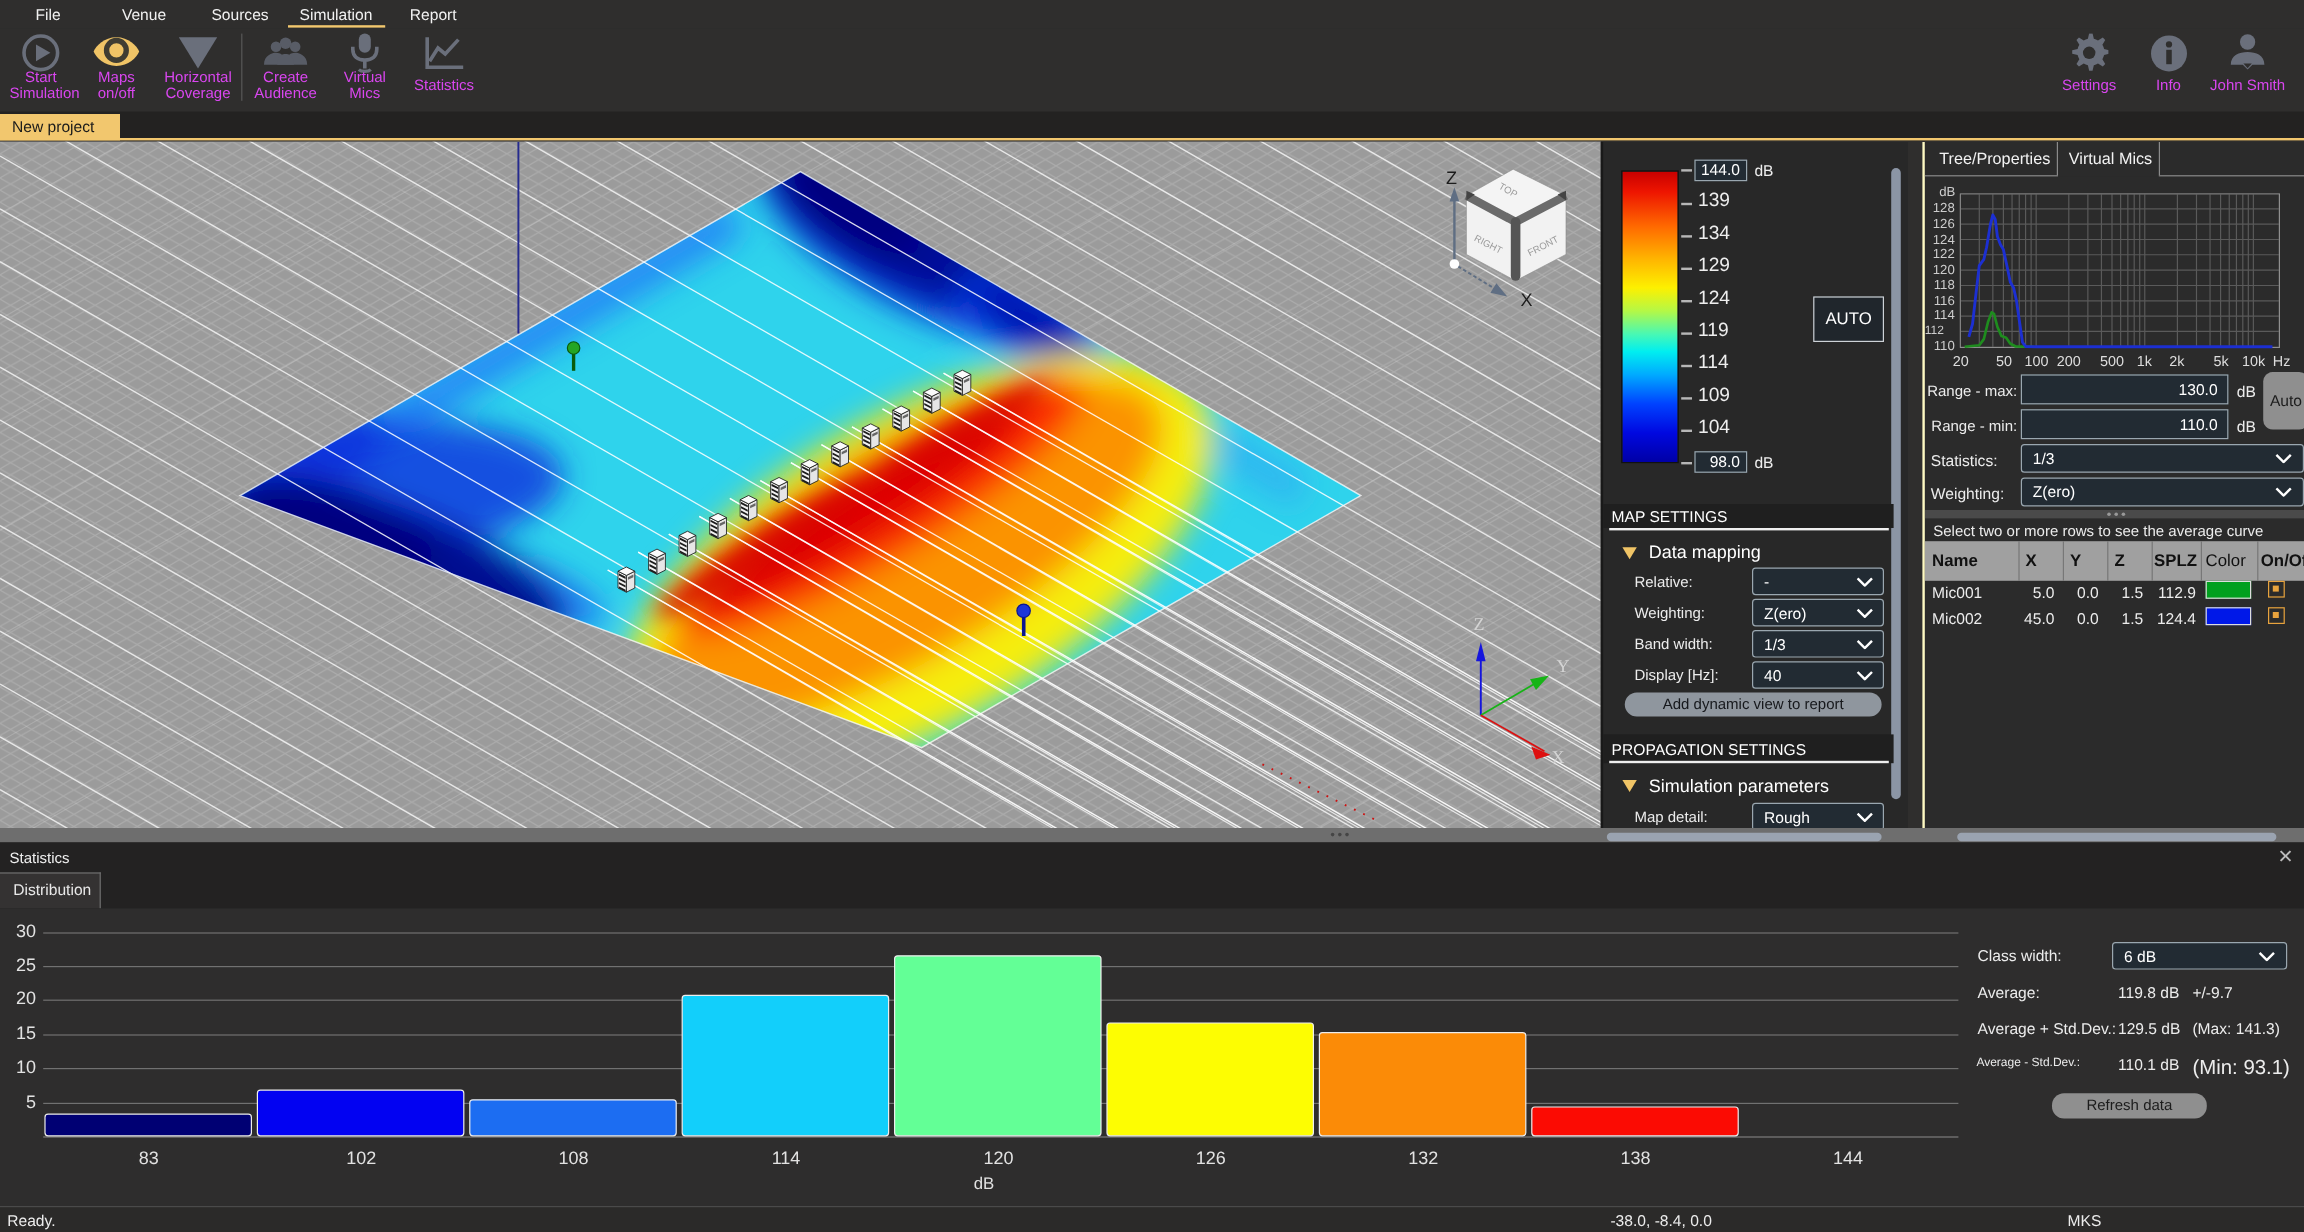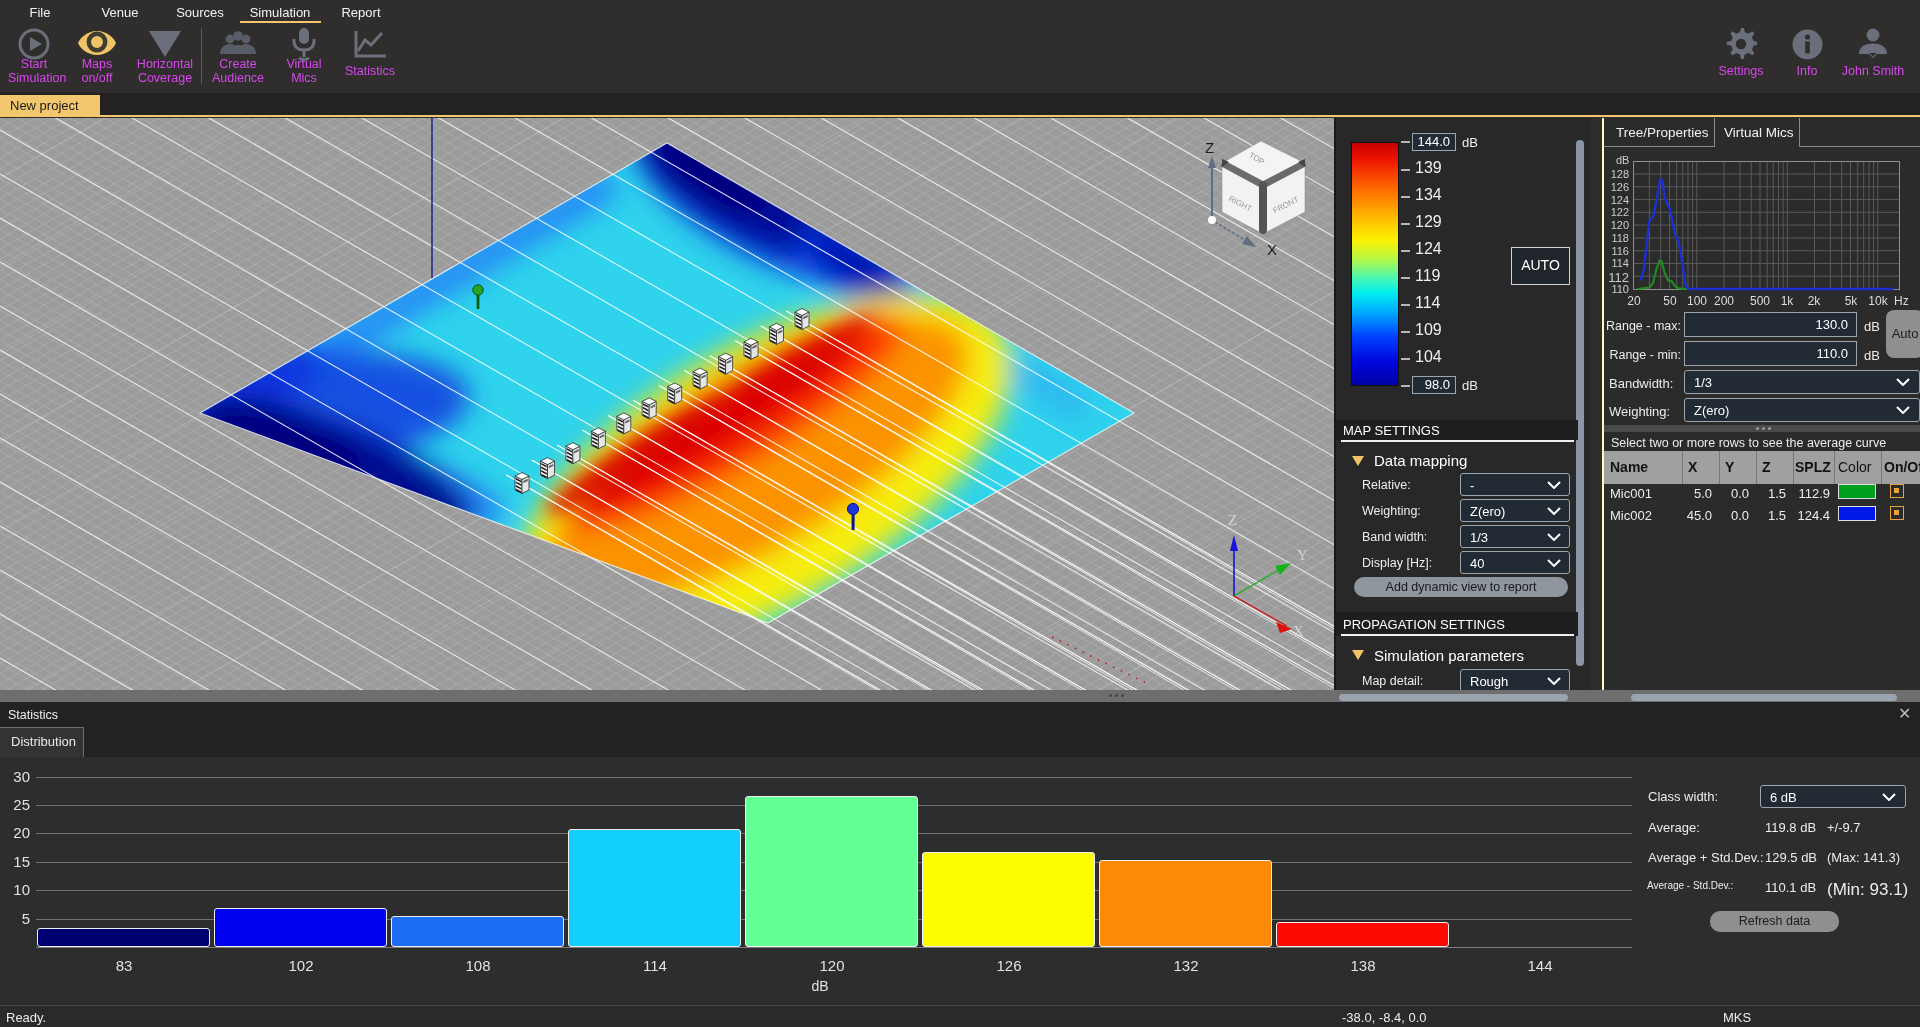--- a/index.html
+++ b/index.html
@@ -412,38 +412,38 @@
     <div style="position:absolute;left:50px;top:176px;width:32px;text-align:center;font-size:12px;color:#ddd">50</div>
     <div style="position:absolute;left:77px;top:176px;width:32px;text-align:center;font-size:12px;color:#ddd">100</div>
     <div style="position:absolute;left:104px;top:176px;width:32px;text-align:center;font-size:12px;color:#ddd">200</div>
     <div style="position:absolute;left:140px;top:176px;width:32px;text-align:center;font-size:12px;color:#ddd">500</div>
     <div style="position:absolute;left:167px;top:176px;width:32px;text-align:center;font-size:12px;color:#ddd">1k</div>
     <div style="position:absolute;left:194px;top:176px;width:32px;text-align:center;font-size:12px;color:#ddd">2k</div>
     <div style="position:absolute;left:231px;top:176px;width:32px;text-align:center;font-size:12px;color:#ddd">5k</div>
     <div style="position:absolute;left:258px;top:176px;width:32px;text-align:center;font-size:12px;color:#ddd">10k</div>
     <div style="position:absolute;left:290px;top:176px;font-size:12px;color:#ddd">Hz</div>
     <div style="position:absolute;left:0;top:165px;width:25px;text-align:right;font-size:11px;color:#ccc">110</div>
-    <div style="position:absolute;left:0;top:152px;width:25px;text-align:right;font-size:13px;color:#ccc">112</div>
+    <div style="position:absolute;left:0;top:152px;width:25px;font-size:10px;color:#ccc">112</div>
     <div style="position:absolute;left:0;top:139px;width:25px;text-align:right;font-size:11px;color:#ccc">114</div>
     <div style="position:absolute;left:0;top:127px;width:25px;text-align:right;font-size:11px;color:#ccc">116</div>
     <div style="position:absolute;left:0;top:114px;width:25px;text-align:right;font-size:11px;color:#ccc">118</div>
     <div style="position:absolute;left:0;top:101px;width:25px;text-align:right;font-size:11px;color:#ccc">120</div>
     <div style="position:absolute;left:0;top:88px;width:25px;text-align:right;font-size:11px;color:#ccc">122</div>
     <div style="position:absolute;left:0;top:76px;width:25px;text-align:right;font-size:11px;color:#ccc">124</div>
     <div style="position:absolute;left:0;top:63px;width:25px;text-align:right;font-size:11px;color:#ccc">126</div>
     <div style="position:absolute;left:0;top:50px;width:25px;text-align:right;font-size:11px;color:#ccc">128</div>
   <div class="slab" style="left:0;top:201px;width:77px;text-align:right;font-size:12.5px;white-space:nowrap">Range - max:</div>
   <div class="inbox" style="left:80px;top:194px;width:173px;height:25px;line-height:23px;padding-right:8px">130.0</div>
   <div class="slab" style="left:260px;top:201px;font-size:13px">dB</div>
   <div class="slab" style="left:0;top:230px;width:77px;text-align:right;font-size:12.5px;white-space:nowrap">Range - min:</div>
   <div class="inbox" style="left:80px;top:223px;width:173px;height:25px;line-height:23px;padding-right:8px">110.0</div>
   <div class="slab" style="left:260px;top:230px;font-size:13px">dB</div>
   <div style="position:absolute;left:282px;top:192px;width:38px;height:48px;background:#8f8f8f;border-radius:8px;
     color:#1c1c1c;font-size:13px;text-align:center;line-height:48px">Auto</div>
-  <div class="slab" style="left:5px;top:258px;font-size:13px">Bandwidth:</div>
+  <div class="slab" style="left:5px;top:258px;font-size:13px">Statistics:</div>
   <div class="dd" style="left:80px;top:252px;width:236px;height:24px">
       <span>1/3</span>
     <svg class="chev" viewBox="0 0 14 8" style="width:16px">
         <path d="M1 1 L7 7 L13 1" stroke="#fff" stroke-width="2" fill="none"></path>
       </svg>
     </div>
   <div class="slab" style="left:5px;top:286px;font-size:13px">Weighting:</div>
   <div class="dd" style="left:80px;top:280px;width:236px;height:24px">
       <span>Z(ero)</span>
     <svg class="chev" viewBox="0 0 14 8" style="width:16px">

